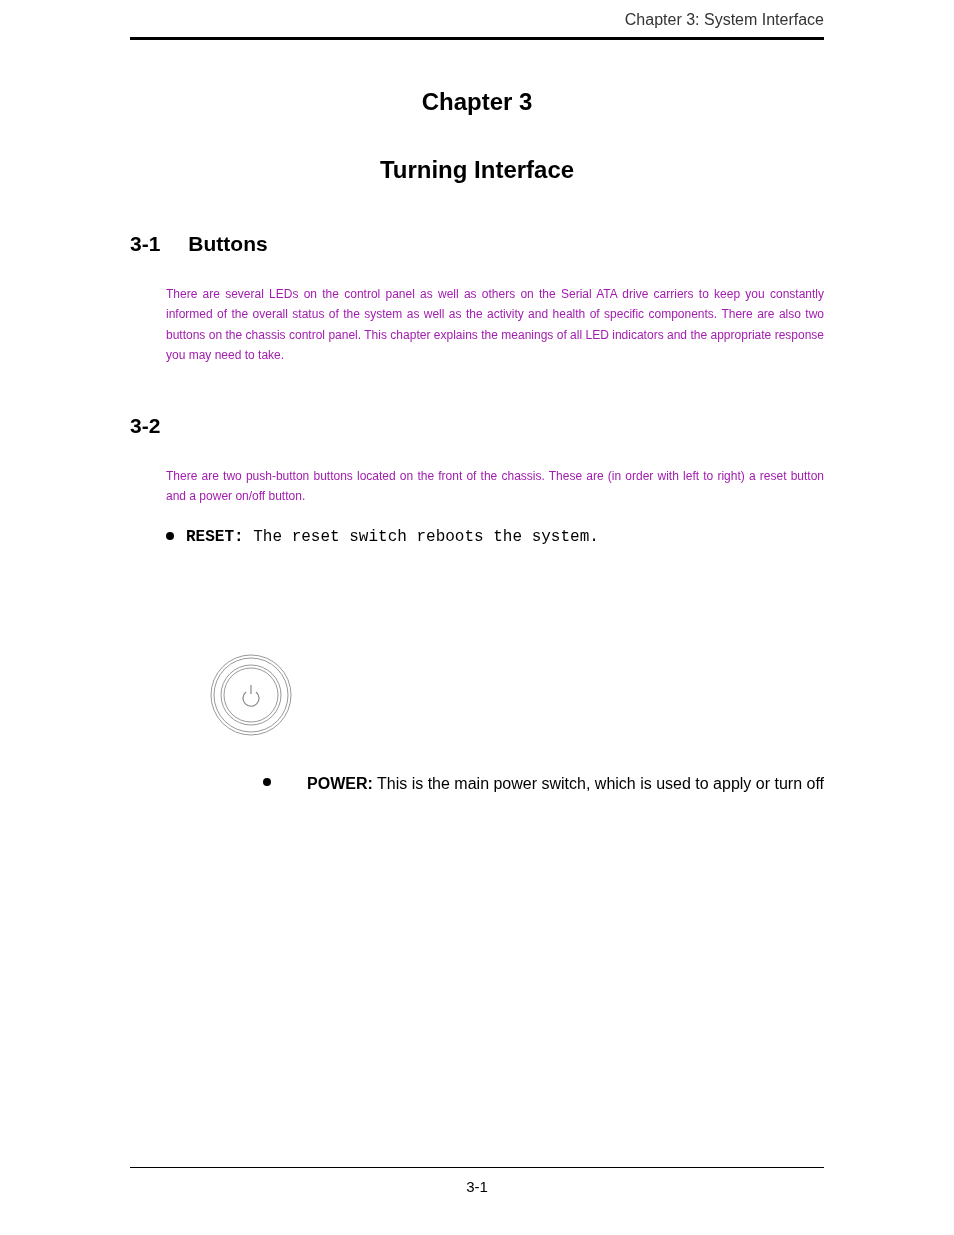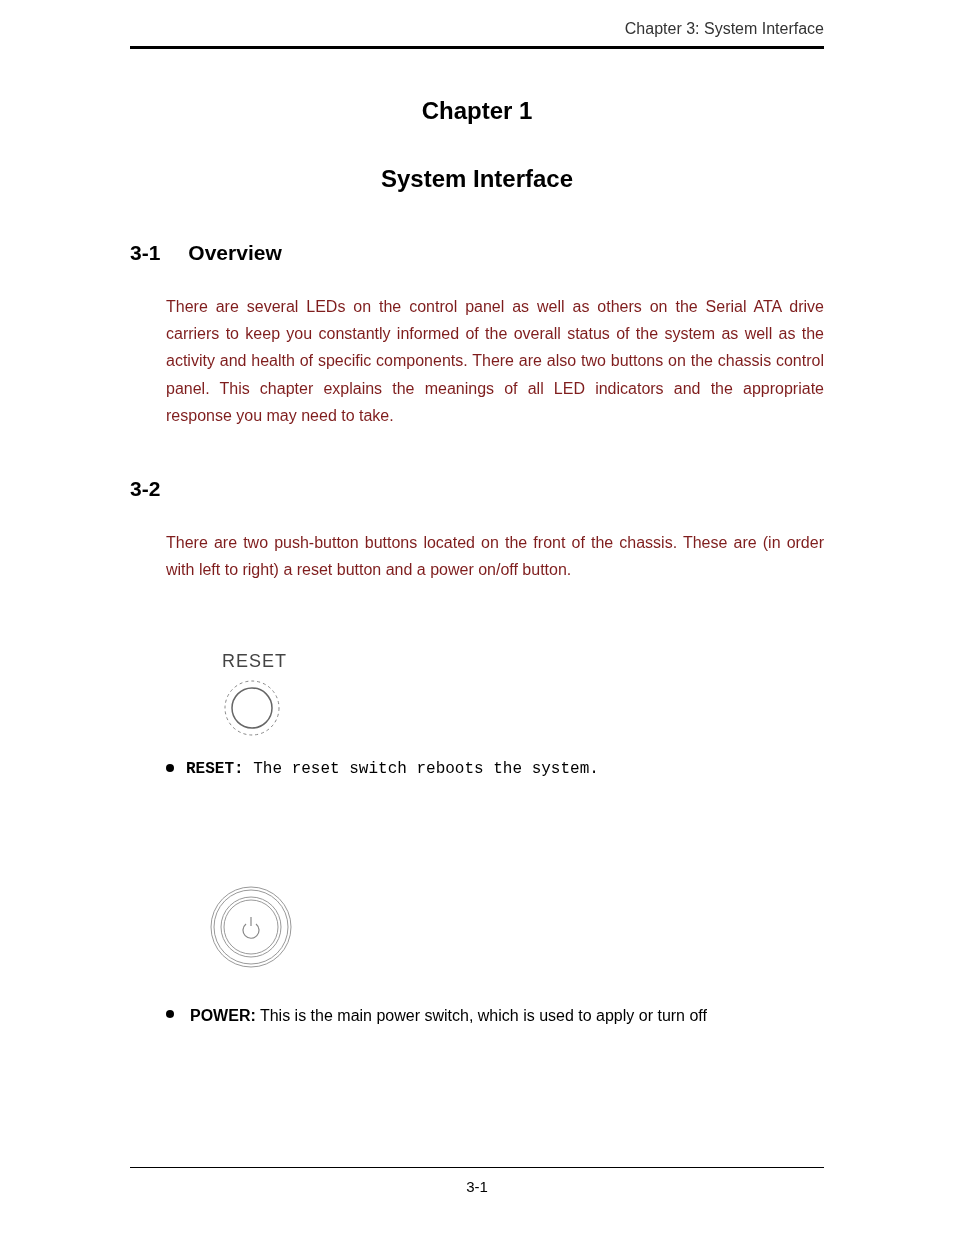--- a/index.html
+++ b/index.html
@@ -9,21 +9,21 @@
     }
     body {
       font-family: Arial, Helvetica, sans-serif;
       background: #ffffff;
       color: #000000;
       width: 954px;
       height: 1235px;
       position: relative;
     }
     .page {
-      padding: 20px 130px 0 130px;
+      padding: 11px 130px 0 130px;
       height: 100%;
       position: relative;
     }
     .header-text {
       text-align: right;
       font-size: 16px;
       color: #333;
       padding-bottom: 8px;
     }
     .header-rule {
@@ -49,24 +49,24 @@
       margin-top: 48px;
       display: flex;
       gap: 28px;
     }
     .section-number {
       display: inline-block;
     }
     .body-text {
       margin-top: 28px;
       margin-left: 36px;
-      font-size: 16px;
+      font-size: 12px;
       line-height: 1.7;
       text-align: justify;
-      color: #7f1d1d;
+      color: #a21caf;
     }
     .reset-block {
       margin-top: 68px;
       margin-left: 92px;
     }
     .reset-label {
       font-size: 18px;
       letter-spacing: 1px;
       color: #444;
       margin-bottom: 6px;
@@ -105,21 +105,22 @@
     .power-paragraph {
       margin-top: 28px;
       margin-left: 36px;
       font-size: 16px;
       line-height: 1.7;
       text-align: justify;
     }
     .power-first-line {
       display: flex;
       align-items: flex-start;
-      gap: 16px;
+      gap: 36px;
+      justify-content: flex-end;
     }
     .footer {
       position: absolute;
       bottom: 40px;
       left: 130px;
       right: 130px;
     }
     .footer-rule {
       border: none;
       border-top: 1.5px solid #000;
@@ -130,41 +131,34 @@
       font-size: 15px;
     }
   </style>
 </head>
 <body>
 
 <div class="page">
   <div class="header-text">Chapter 3: System Interface</div>
   <hr class="header-rule">
 
-  <div class="chapter-heading">Chapter 1</div>
-  <div class="chapter-title">System Interface</div>
+  <div class="chapter-heading">Chapter 3</div>
+  <div class="chapter-title">Turning Interface</div>
 
   <div class="section-heading">
     <span class="section-number">3-1</span>
-    <span>Overview</span>
+    <span>Buttons</span>
   </div>
   <p class="body-text">There are several LEDs on the control panel as well as others on the Serial ATA drive carriers to keep you constantly informed of the overall status of the system as well as the activity and health of specific components.  There are also two buttons on the chassis control panel.  This chapter explains the meanings of all LED indicators and the appropriate response you may need to take.</p>
 
   <div class="section-heading">
     <span class="section-number">3-2</span>
   </div>
   <p class="body-text">There are two push-button buttons located on the front of the chassis.  These are (in order with left to right) a reset button and a power on/off button.</p>
 
-  <div class="reset-block">
-    <div class="reset-label">RESET</div>
-    <svg class="reset-icon-svg" width="60" height="60" viewBox="0 0 60 60">
-      <circle cx="30" cy="30" r="27" fill="none" stroke="#888" stroke-width="1" stroke-dasharray="3,3"></circle>
-      <circle cx="30" cy="30" r="20" fill="none" stroke="#666" stroke-width="1.5"></circle>
-    </svg>
-  </div>
 
   <div class="bullet-item">
     <div class="bullet-dot"></div>
     <div class="bullet-text">
       <span class="bullet-label">RESET:</span>
       <span>The reset switch reboots the system.</span>
     </div>
   </div>
 
   <div class="power-block">

